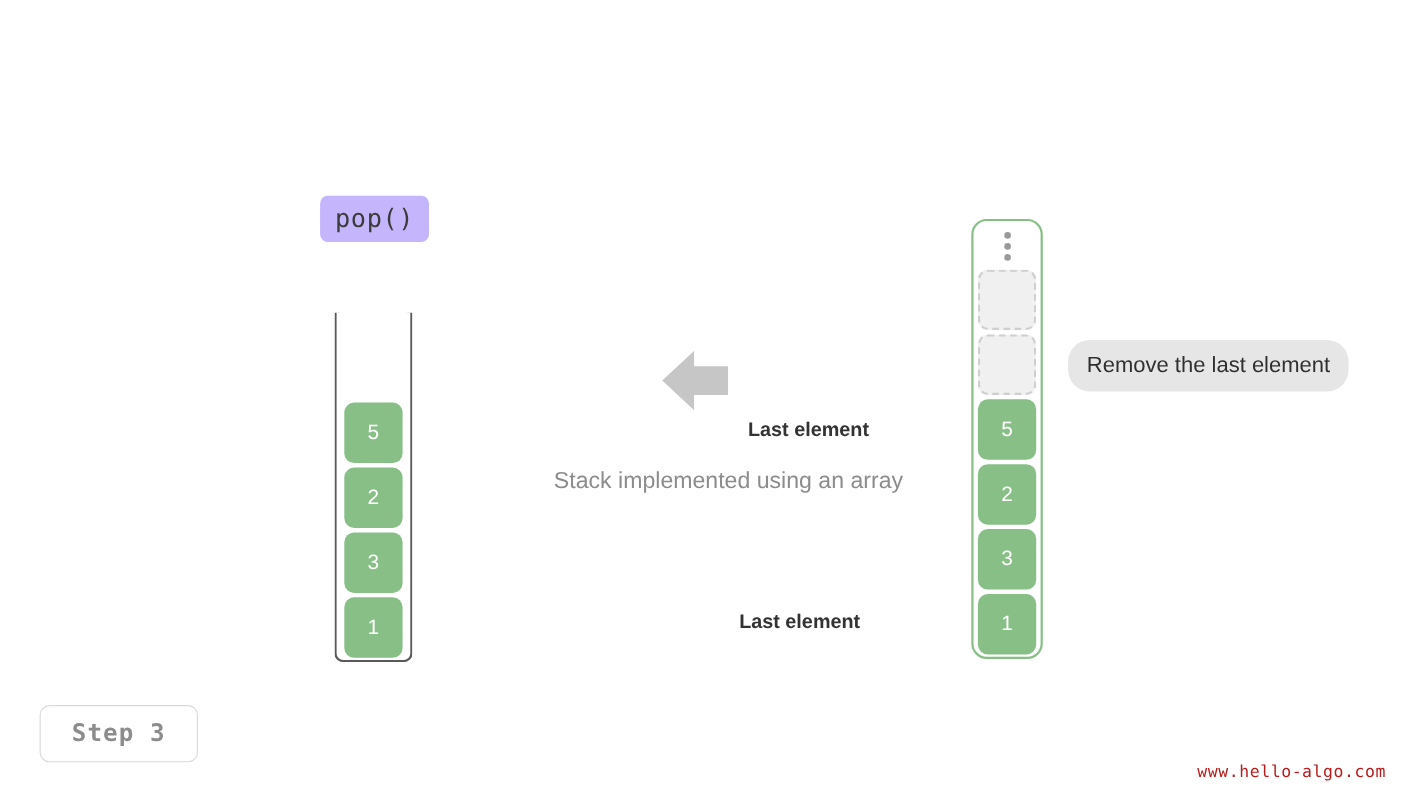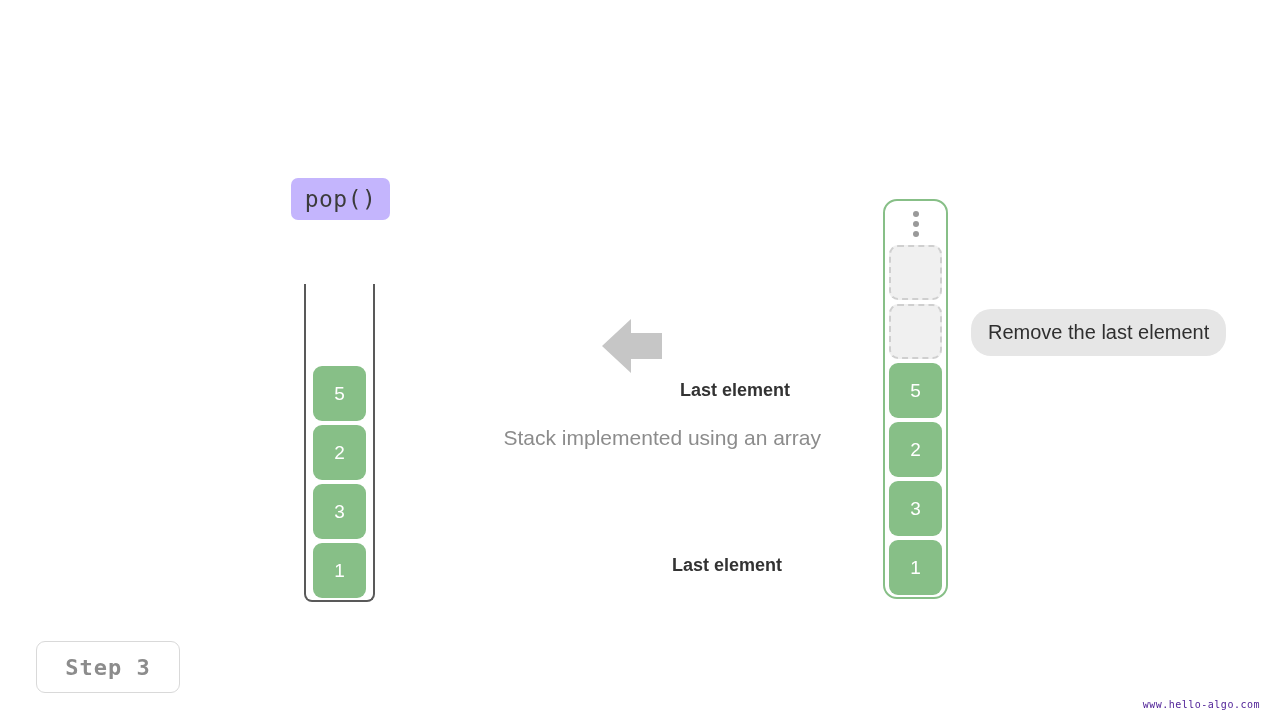--- a/index.html
+++ b/index.html
@@ -200,22 +200,22 @@
     color: #8c8c8c;
     letter-spacing: 1px;
   }
 
   
   .watermark {
     position: absolute;
     right: 20px;
     bottom: 10px;
     font-family: "DejaVu Sans Mono", "Liberation Mono", monospace;
-    font-size: 10px;
-    color: #4c1d95;
+    font-size: 15px;
+    color: #b91c1c;
     letter-spacing: 0.5px;
   }
 </style>
 </head>
 <body>
 
 <div class="op-chip">
   <span>pop()</span>
 </div>
 

